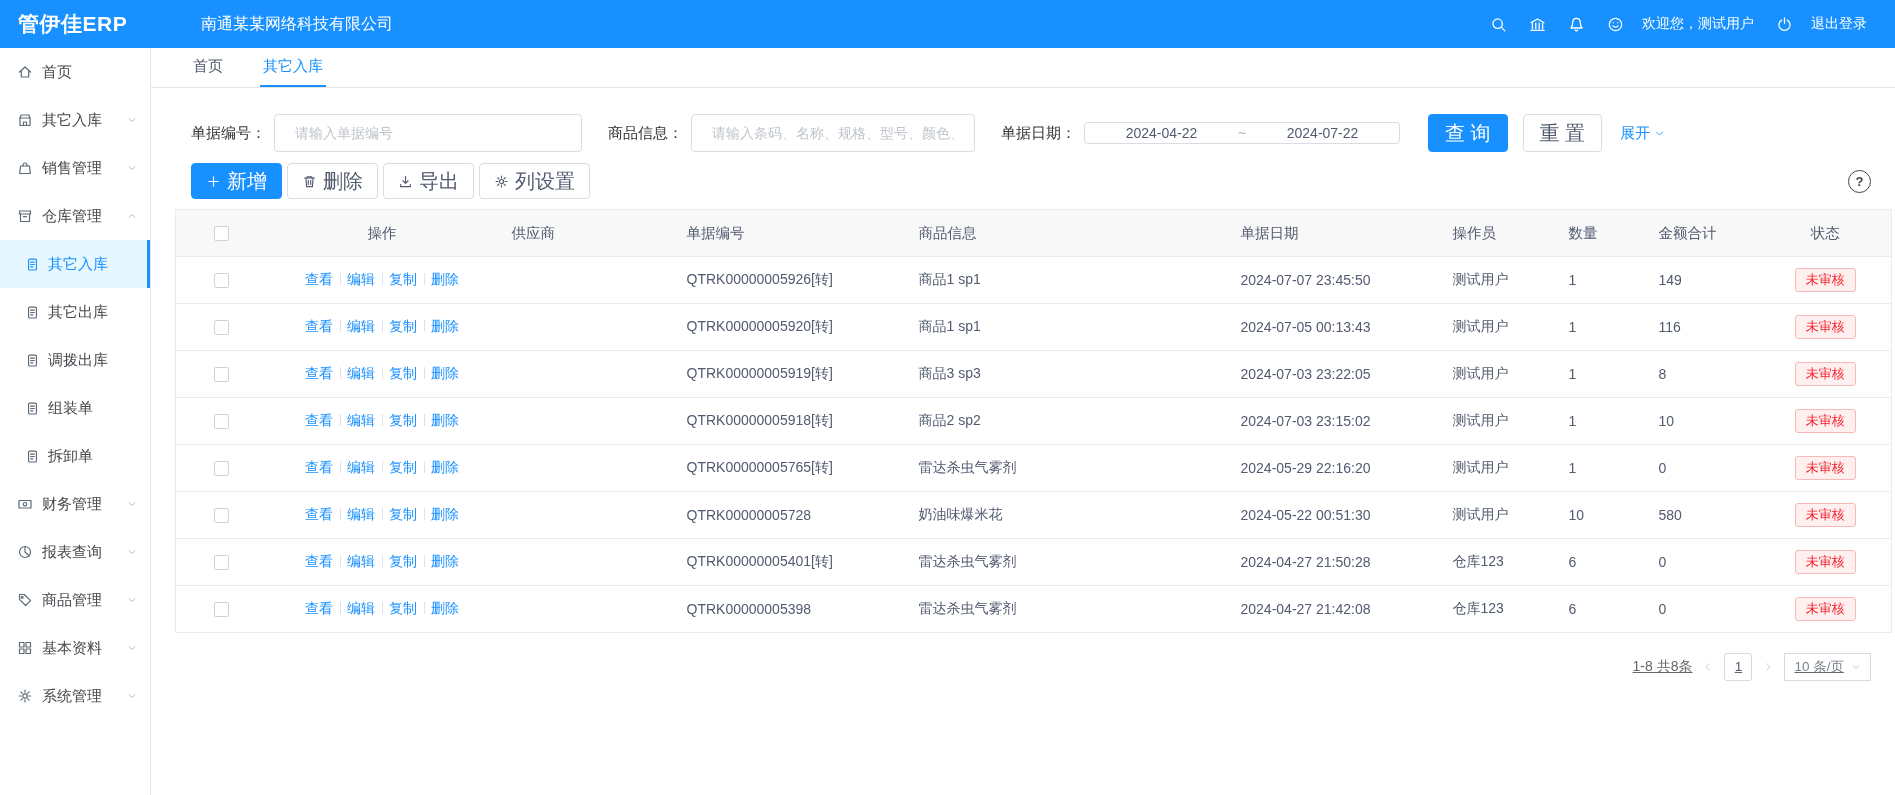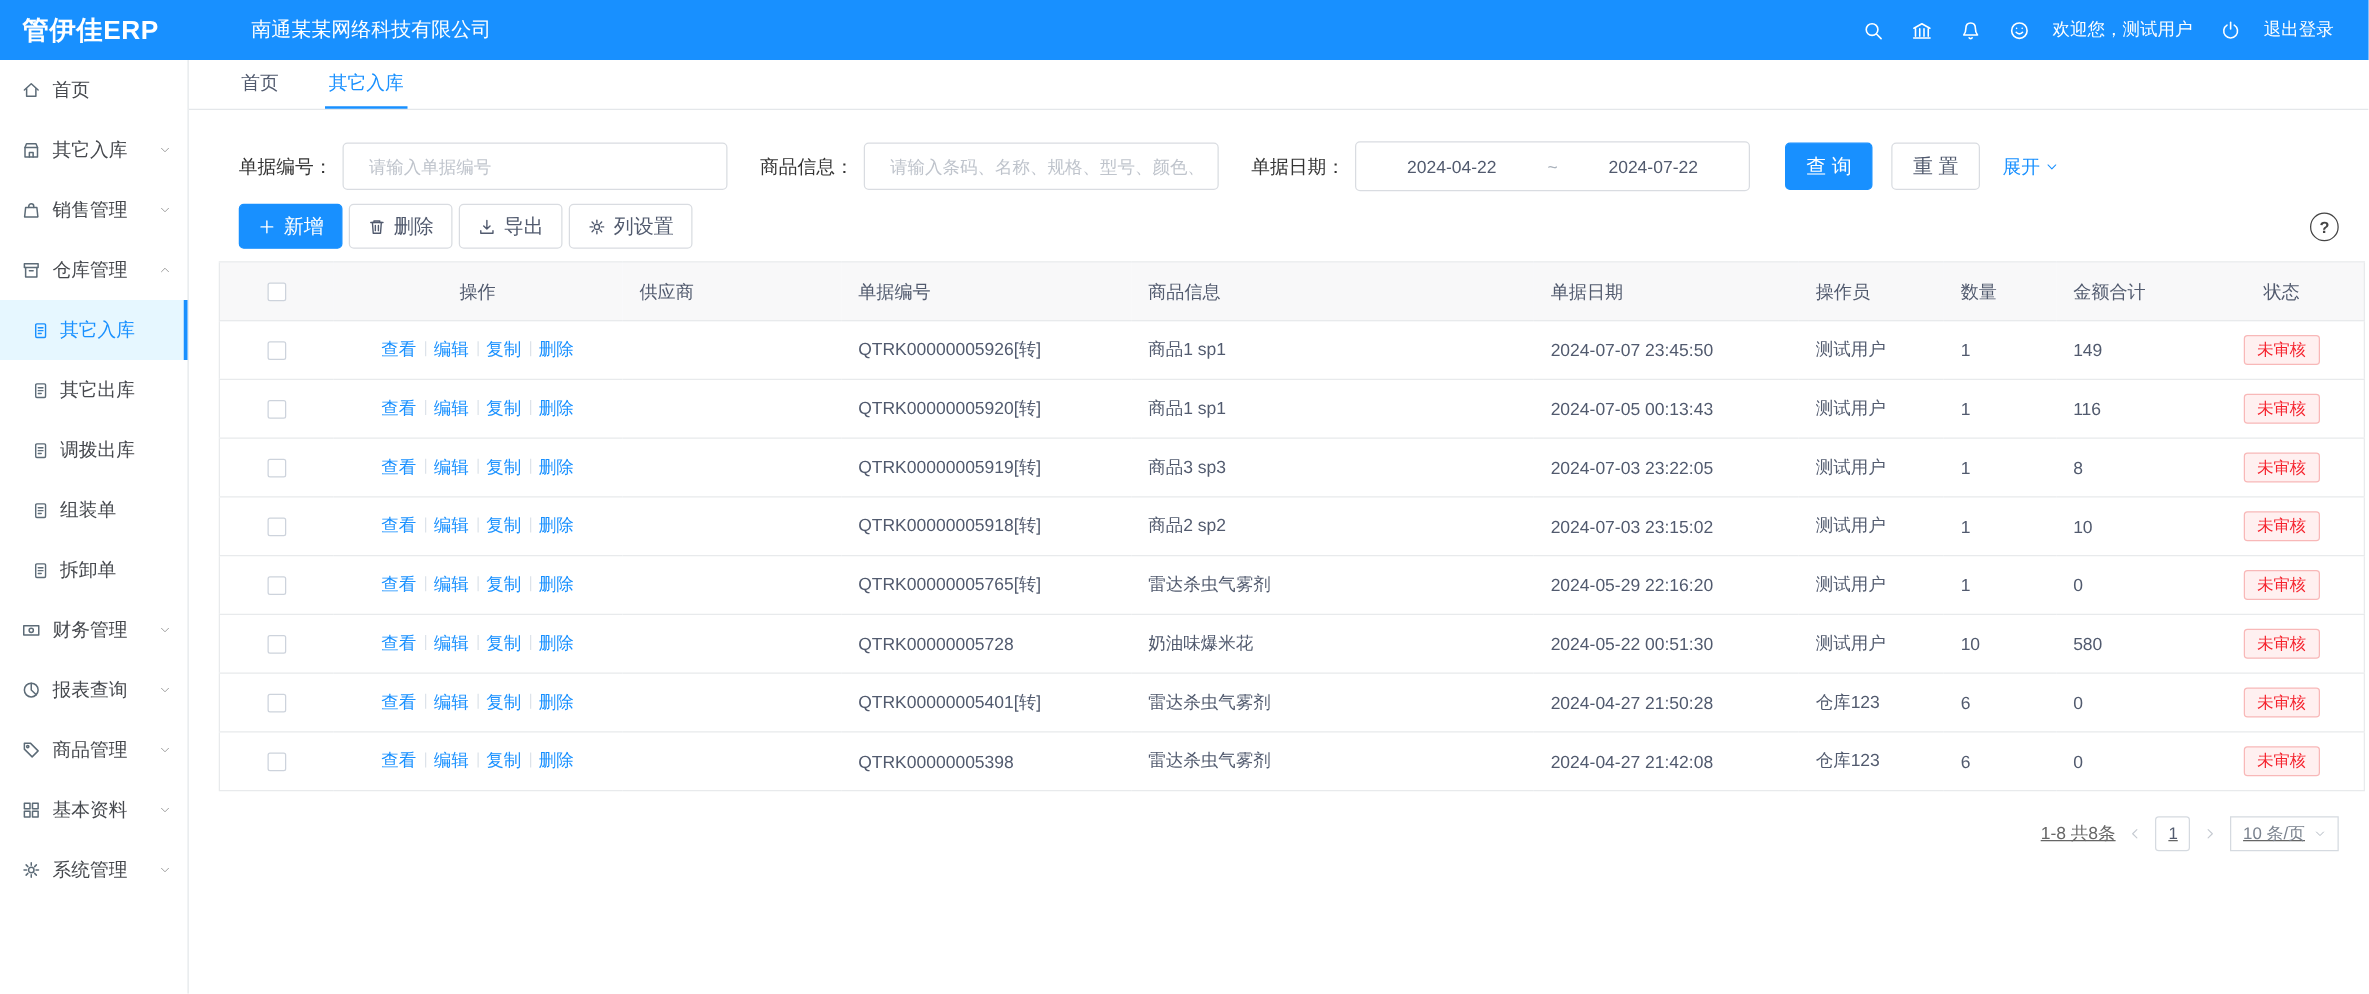--- a/index.html
+++ b/index.html
@@ -55,26 +55,26 @@
   .filterbar{margin-top:26px;padding-left:40px;display:flex;align-items:center;height:38px;}
   .f-label{font-size:15px;color:#333;font-weight:500;white-space:nowrap;margin-right:8px;}
   .f-input{
     height:38px;box-sizing:border-box;border:1px solid #d9dce1;border-radius:4px;
     padding:0 20px;font-size:14px;color:#515a6e;outline:none;background:#fff;
     font-family:"Liberation Sans","DejaVu Sans",sans-serif;
   }
   .f-input::placeholder{color:#bfc4cc;}
   .g2{margin-left:26px;}
   .datebox{
-    margin-left:0;width:316px;height:40px;box-sizing:border-box;border:1px solid #d9dce1;border-radius:4px;
+    margin-left:0;width:316px;height:22px;box-sizing:border-box;border:1px solid #d9dce1;border-radius:4px;
     display:flex;align-items:center;justify-content:space-evenly;font-size:14px;color:#515a6e;cursor:pointer;background:#fff;
   }
   .btn{
     height:38px;box-sizing:border-box;border-radius:4px;border:1px solid #d9dce1;background:#fff;color:#515a6e;
-    font-size:16px;display:inline-flex;align-items:center;justify-content:center;padding:0 16px;cursor:pointer;white-space:nowrap;
+    font-size:20px;display:inline-flex;align-items:center;justify-content:center;padding:0 16px;cursor:pointer;white-space:nowrap;
     font-family:"Liberation Sans","DejaVu Sans",sans-serif;
   }
   .btn-primary{background:#1890ff;border-color:#1890ff;color:#fff;}
   .link-blue{color:#1890ff;font-size:14px;display:inline-flex;align-items:center;gap:4px;cursor:pointer;}
 
   .toolbar{margin-top:11px;padding:0 0 0 40px;display:flex;align-items:center;gap:5px;height:36px;}
   .btn-sm{height:36px;padding:0 14px;gap:6px;}
   .btn-sm .svg{font-size:15px;}
   .help{
     margin-left:auto;margin-right:24px;width:21px;height:21px;border:1.6px solid #444;border-radius:50%;

